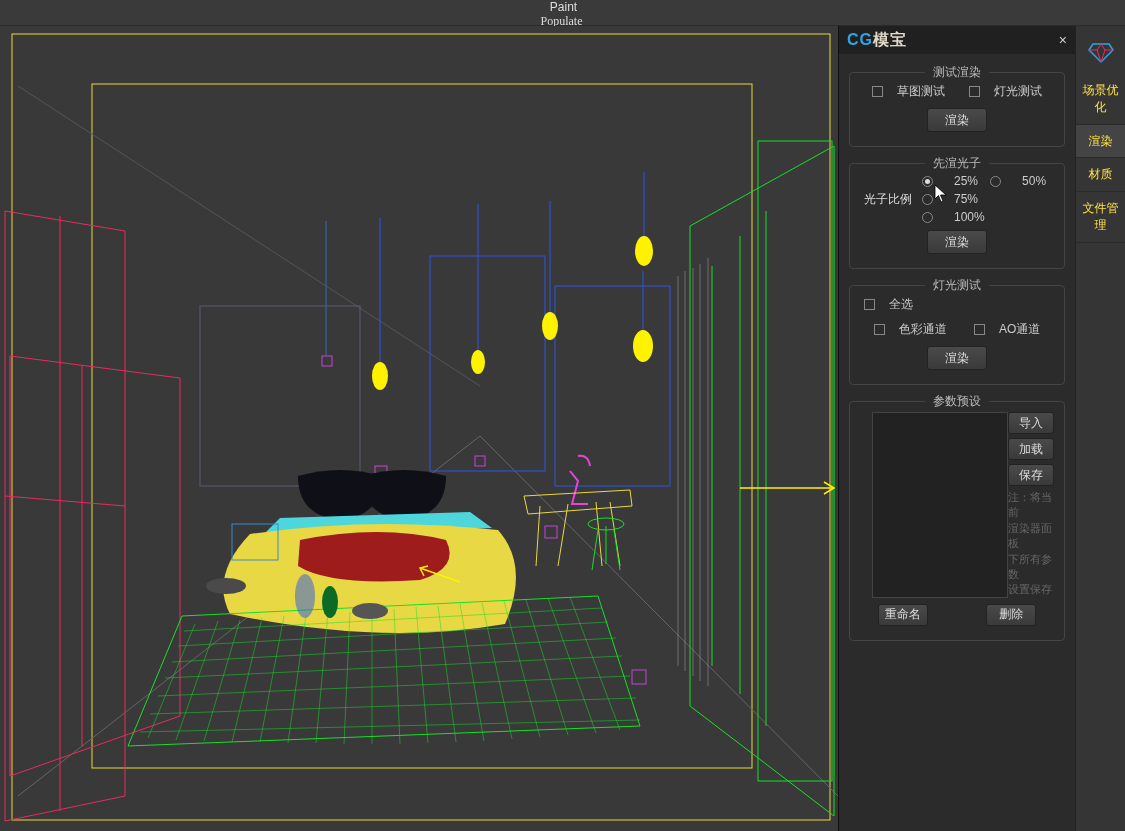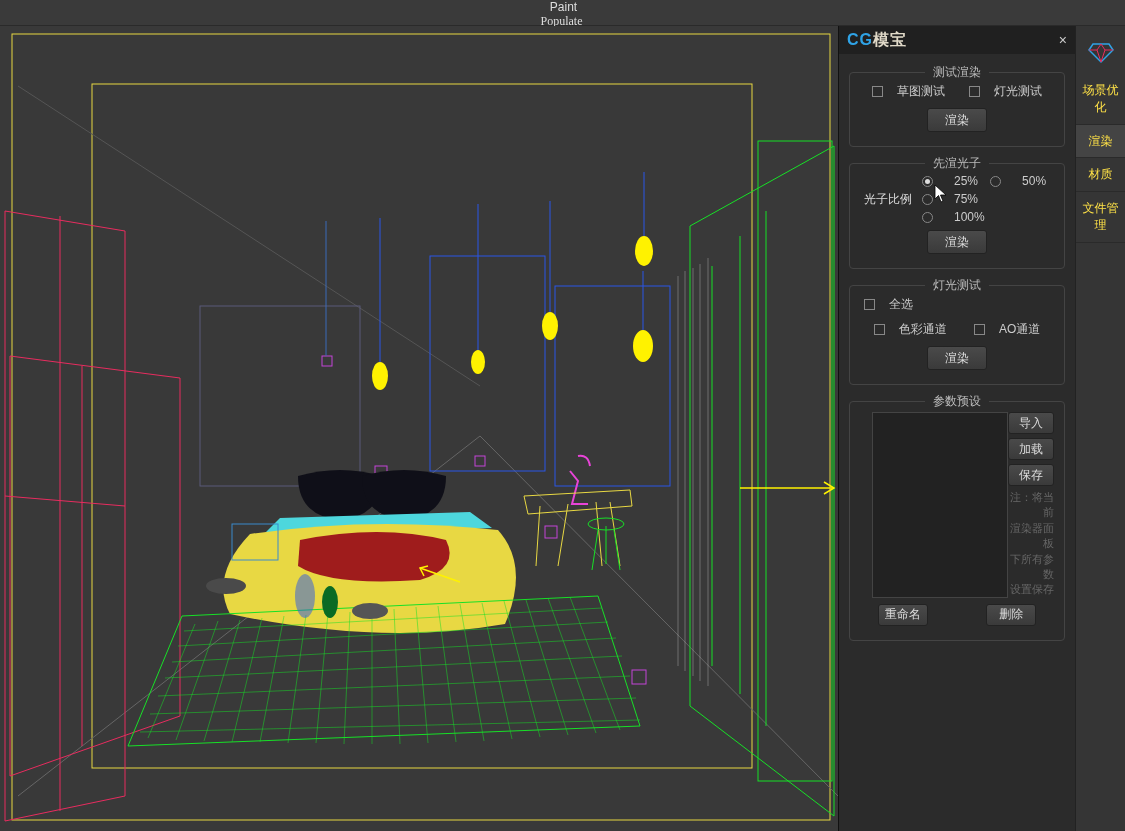--- a/index.html
+++ b/index.html
@@ -102,21 +102,20 @@
       display: flex;
       flex-direction: column;
       gap: 8px;
     }
     .group {
       border: 1px solid #444;
       border-radius: 4px;
       padding: 10px 10px 14px 10px;
       position: relative;
       margin-top: 8px;
-      text-align: right;
     }
     .group-title {
       position: absolute;
       top: -9px;
       left: 50%;
       transform: translateX(-50%);
       background: #2b2b2b;
       padding: 0 8px;
       color: #bbb;
       font-size: 12px;

